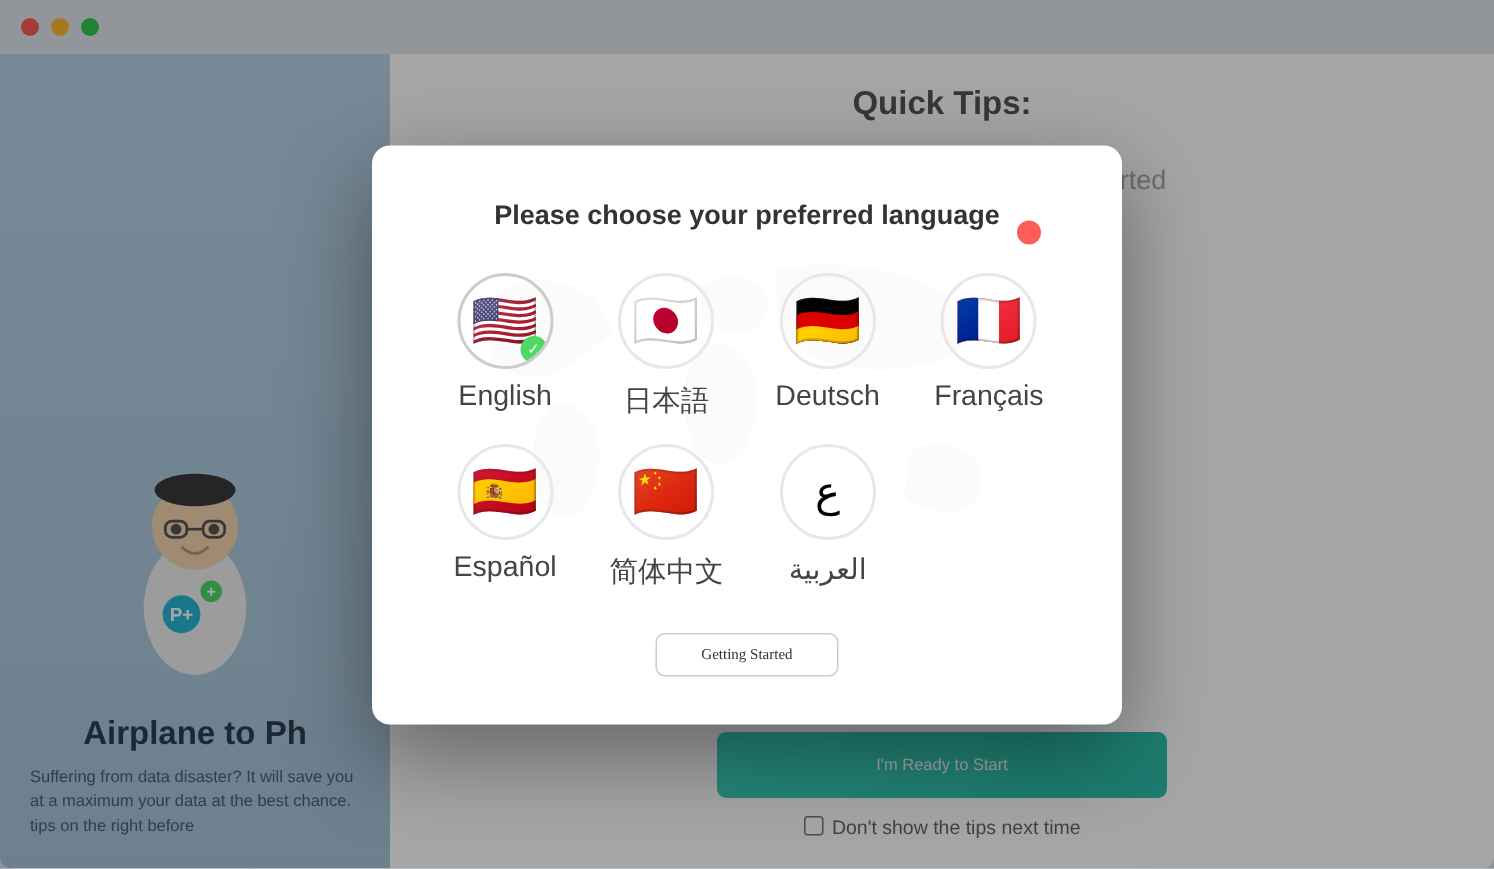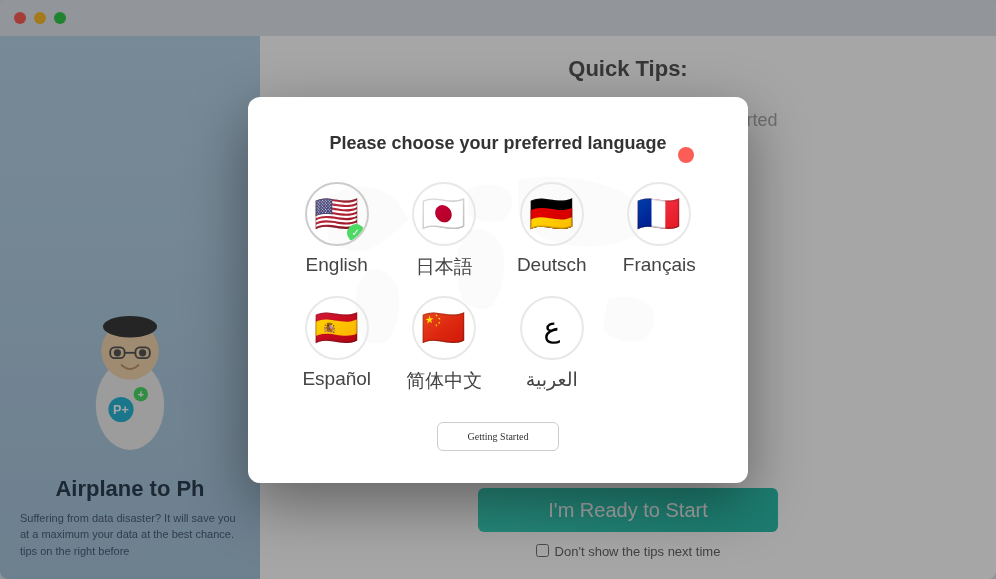--- a/index.html
+++ b/index.html
@@ -139,21 +139,21 @@
       gap: 12px;
     }
 
     .ready-btn {
       width: 300px;
       height: 44px;
       background: linear-gradient(135deg, #3dd3be, #2bbfab);
       border: none;
       border-radius: 6px;
       color: white;
-      font-size: 20px;
+      font-size: 11px;
       cursor: pointer;
     }
 
     .dont-show {
       display: flex;
       align-items: flex-start;
       gap: 6px;
       font-size: 13px;
       color: #666;
     }

